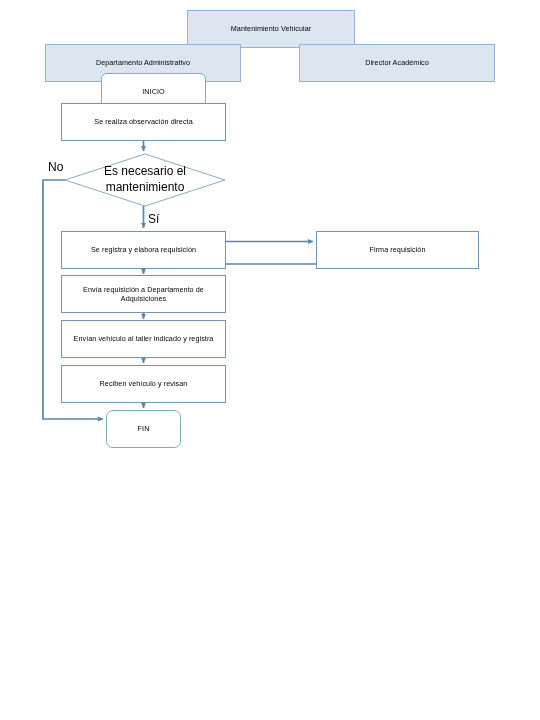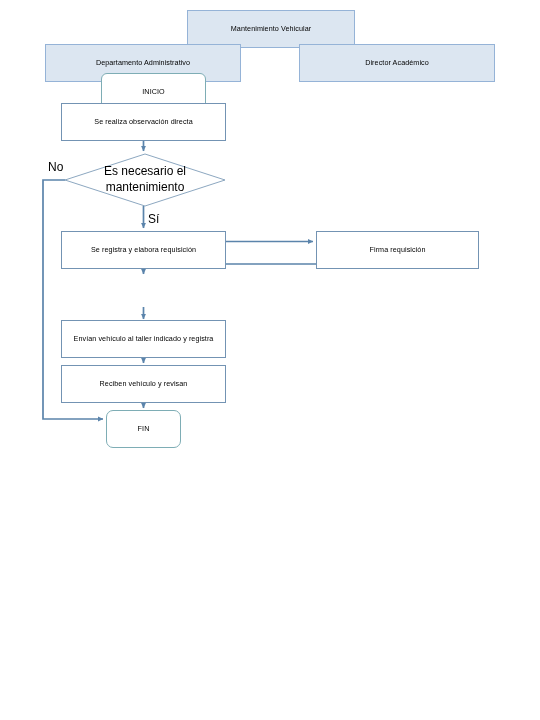--- a/index.html
+++ b/index.html
@@ -143,20 +143,23 @@
   </div>
 
   <div class="node process" style="left:61px; top:231px; width:165px; height:21px;">
     <span>Se registra y elabora requisición</span>
   </div>
 
   <div class="node process" style="left:316px; top:231px; width:163px; height:22px;">
     <span>Firma requisición</span>
   </div>
 
+  <div class="node process" style="left:61px; top:275px; width:165px; height:32px;">
+    <span>Envía requisición a Departamento de Adquisiciones</span>
+  </div>
 
   <div class="node process" style="left:61px; top:320px; width:165px; height:31px;">
     <span>Envían vehículo al taller indicado y registra</span>
   </div>
 
   <div class="node process" style="left:61px; top:365px; width:165px; height:30px;">
     <span>Reciben vehículo y revisan</span>
   </div>
 
   <div class="node terminator" style="left:106px; top:410px; width:75px; height:19px;">

